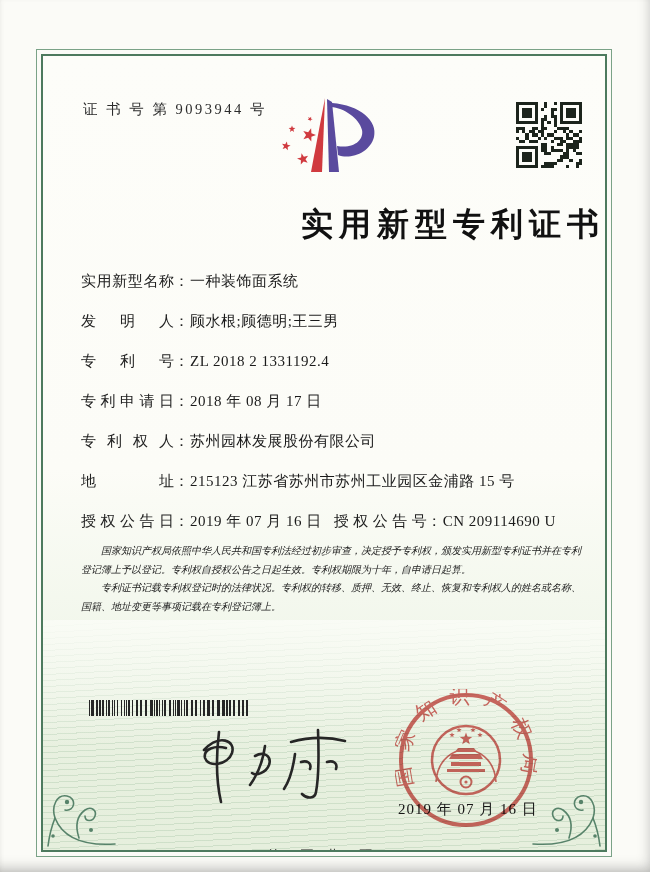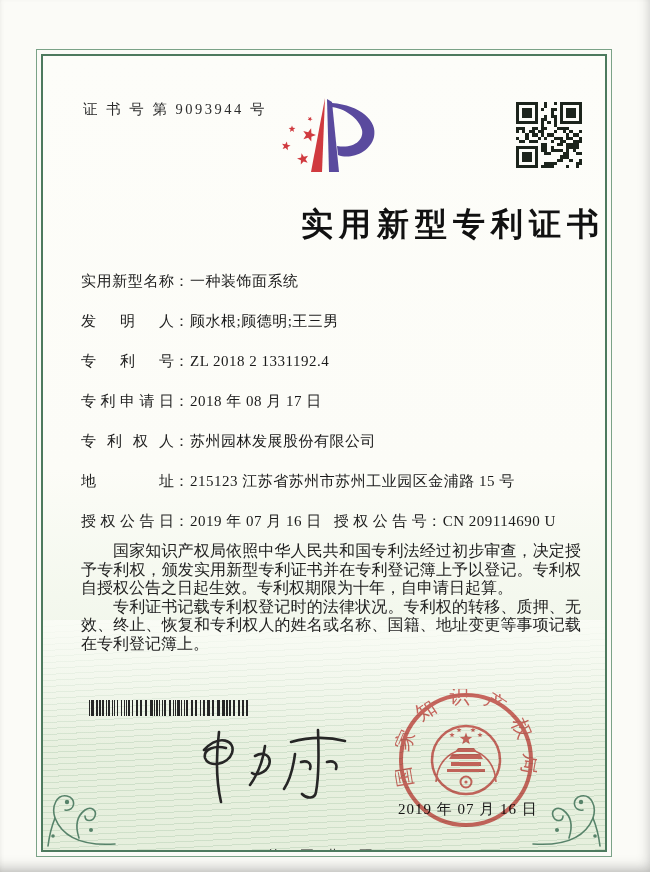--- a/index.html
+++ b/index.html
@@ -28,21 +28,21 @@
   
   .fields{position:absolute;left:38px;top:215px;width:500px;font-size:15px;}
   .frow{height:40px;line-height:20px;white-space:nowrap;}
   .flabel{display:inline-block;width:93px;text-align:justify;text-align-last:justify;
     -moz-text-align-last:justify;color:#222;}
   .fcolon{display:inline-block;width:16px;color:#222;}
   .fvalue{letter-spacing:.5px;color:#1a1a1a;}
   .grant .second{margin-left:12px;}
   
   .bodytext{position:absolute;left:38px;top:486px;width:500px;
-    font-size:16px;line-height:18.6px;text-align:justify;color:#222;}
+    font-size:10px;line-height:18.6px;text-align:justify;font-style:italic;color:#222;}
   .bodytext p{margin:0;text-indent:2em;}
   
   .barcode{position:absolute;left:46px;top:644px;}
   
   .director{position:absolute;left:42px;top:693px;font-size:15.5px;letter-spacing:3px;color:#222;line-height:27px;}
   .signature{position:absolute;left:146px;top:662px;}
   
   .sealdate{position:absolute;left:355px;top:744px;font-size:15px;letter-spacing:1px;color:#161616;white-space:nowrap;}
   .seal{position:absolute;left:352px;top:633px;mix-blend-mode:multiply;opacity:.92;}
   

